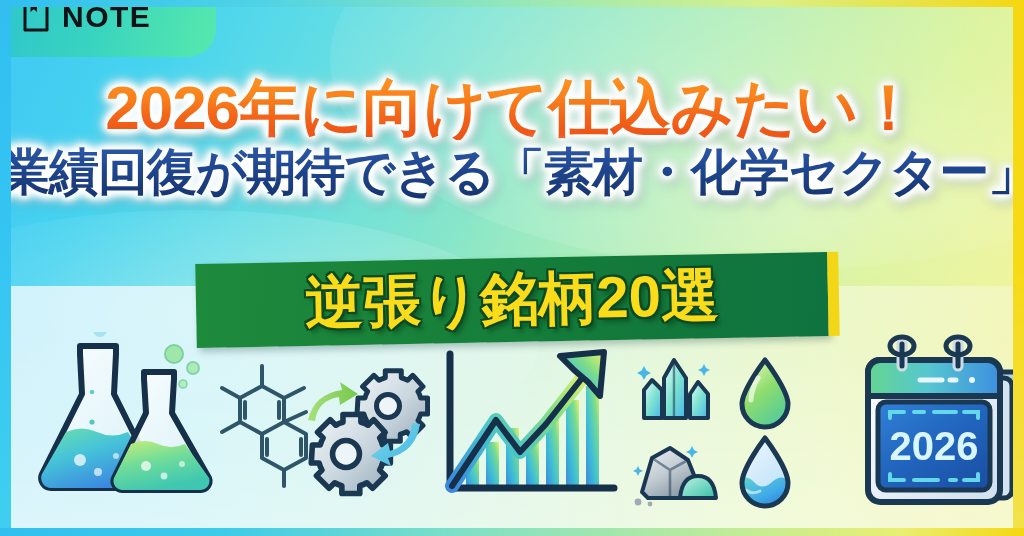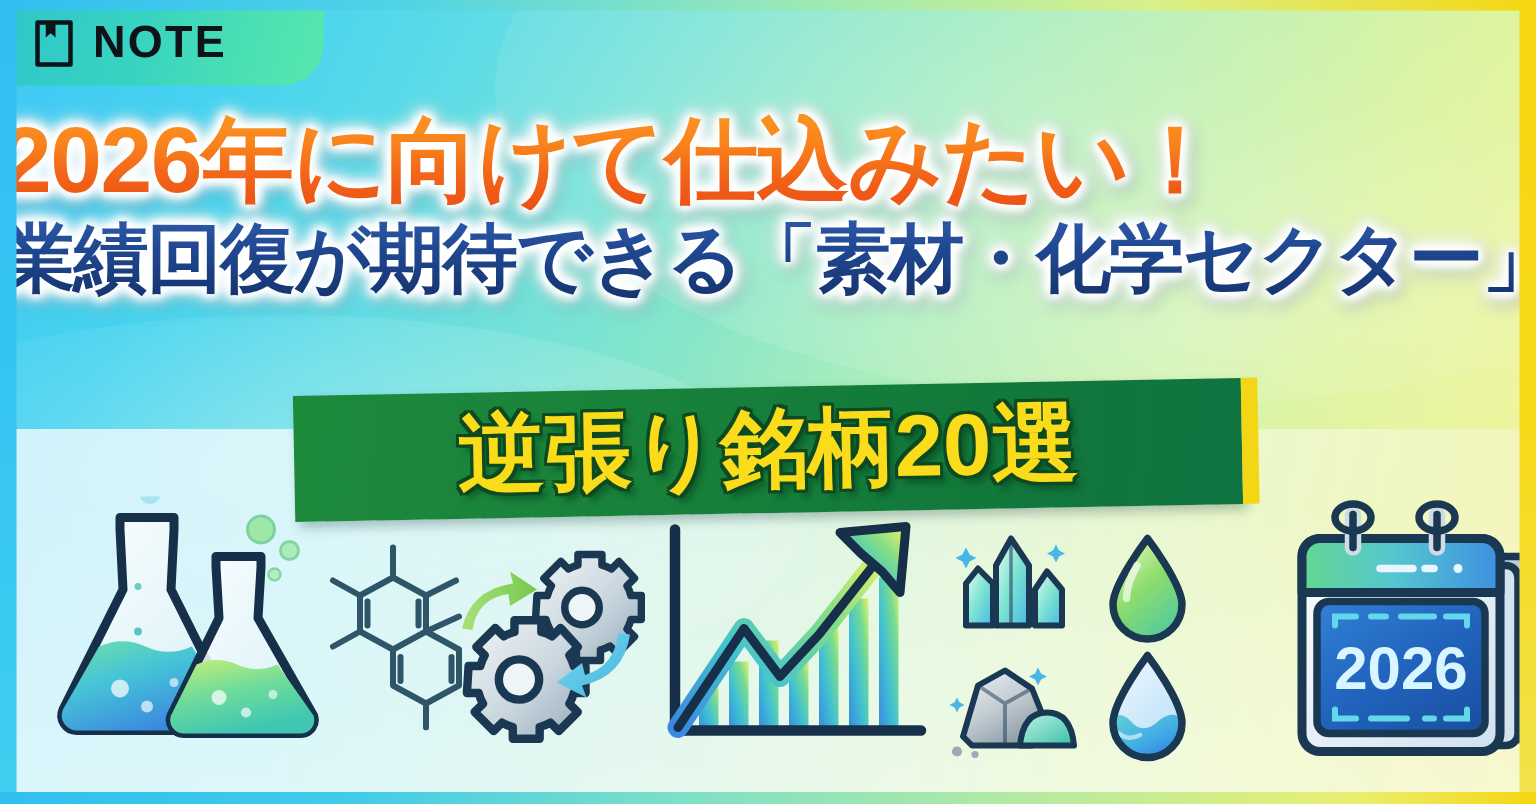--- a/index.html
+++ b/index.html
@@ -84,38 +84,38 @@
     position: absolute; left: 0; right: 0; bottom: 0; height: 8px;
     background: linear-gradient(90deg, #31bff0 0%, #3fcbe9 22%, #7fe0c6 45%, #bdeb9c 70%, #e9ef72 88%, #f5d712 100%);
   }
 
   
   .note-badge {
     position: absolute; left: 0; top: 0;
     width: 216px; height: 57px;
     border-bottom-right-radius: 28px;
     background: linear-gradient(105deg, #2ec6ca 0%, #39d4c0 45%, #4ae0b4 75%, #57e8ae 100%);
-    display: flex; align-items: center;
+    display: flex; 
     padding-left: 22px;
     box-sizing: border-box;
   }
   .note-icon { width: 28px; height: 32px; flex: none; }
   .note-text {
     margin-left: 12px;
     font-size: 30px;
     font-weight: 700;
     letter-spacing: 1.5px;
     color: #0d1317;
     font-family: "Liberation Sans", sans-serif;
   }
 
   
   .headline-wrap {
     position: absolute; left: 0; right: 0; top: 76px;
-    text-align: left;
+    text-align: center;
   }
   .line1 {
     font-size: 62px;
     font-weight: 700;
     line-height: 1.04;
     letter-spacing: -1px;
     background: linear-gradient(180deg, #fb9423 0%, #f9821c 32%, #f2661a 62%, #ec4f14 100%);
     -webkit-background-clip: text;
     background-clip: text;
     color: transparent;

